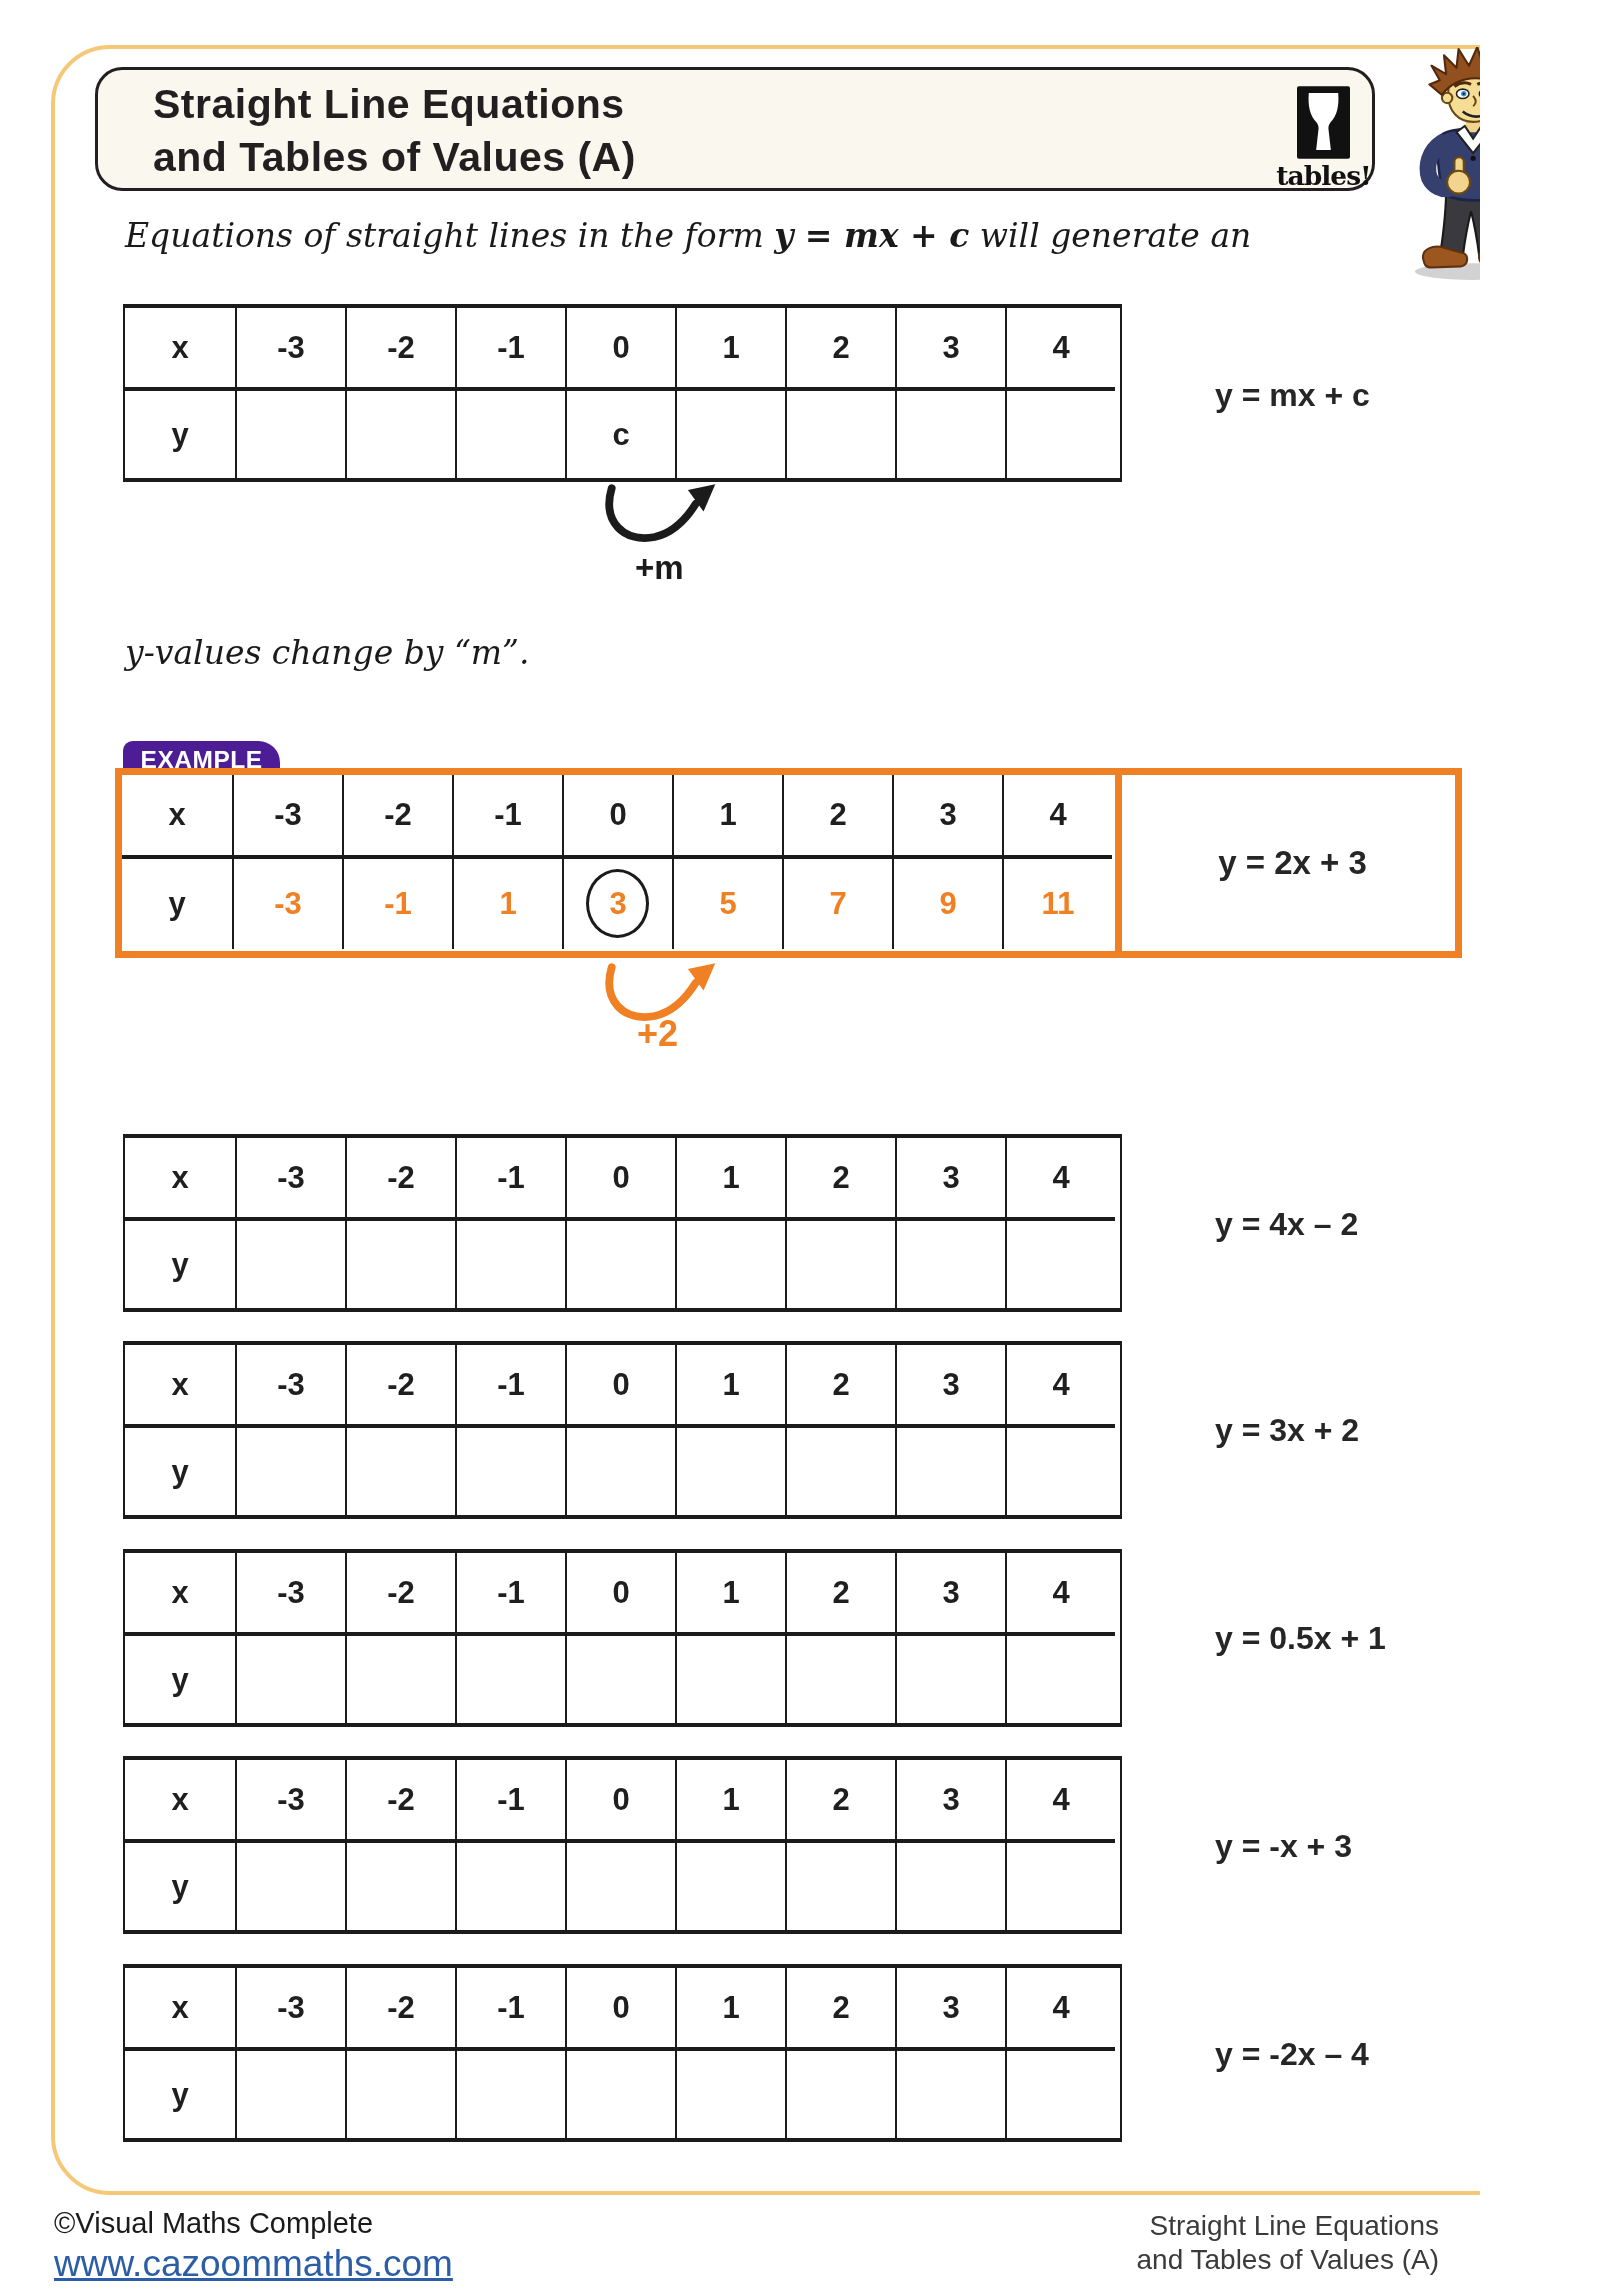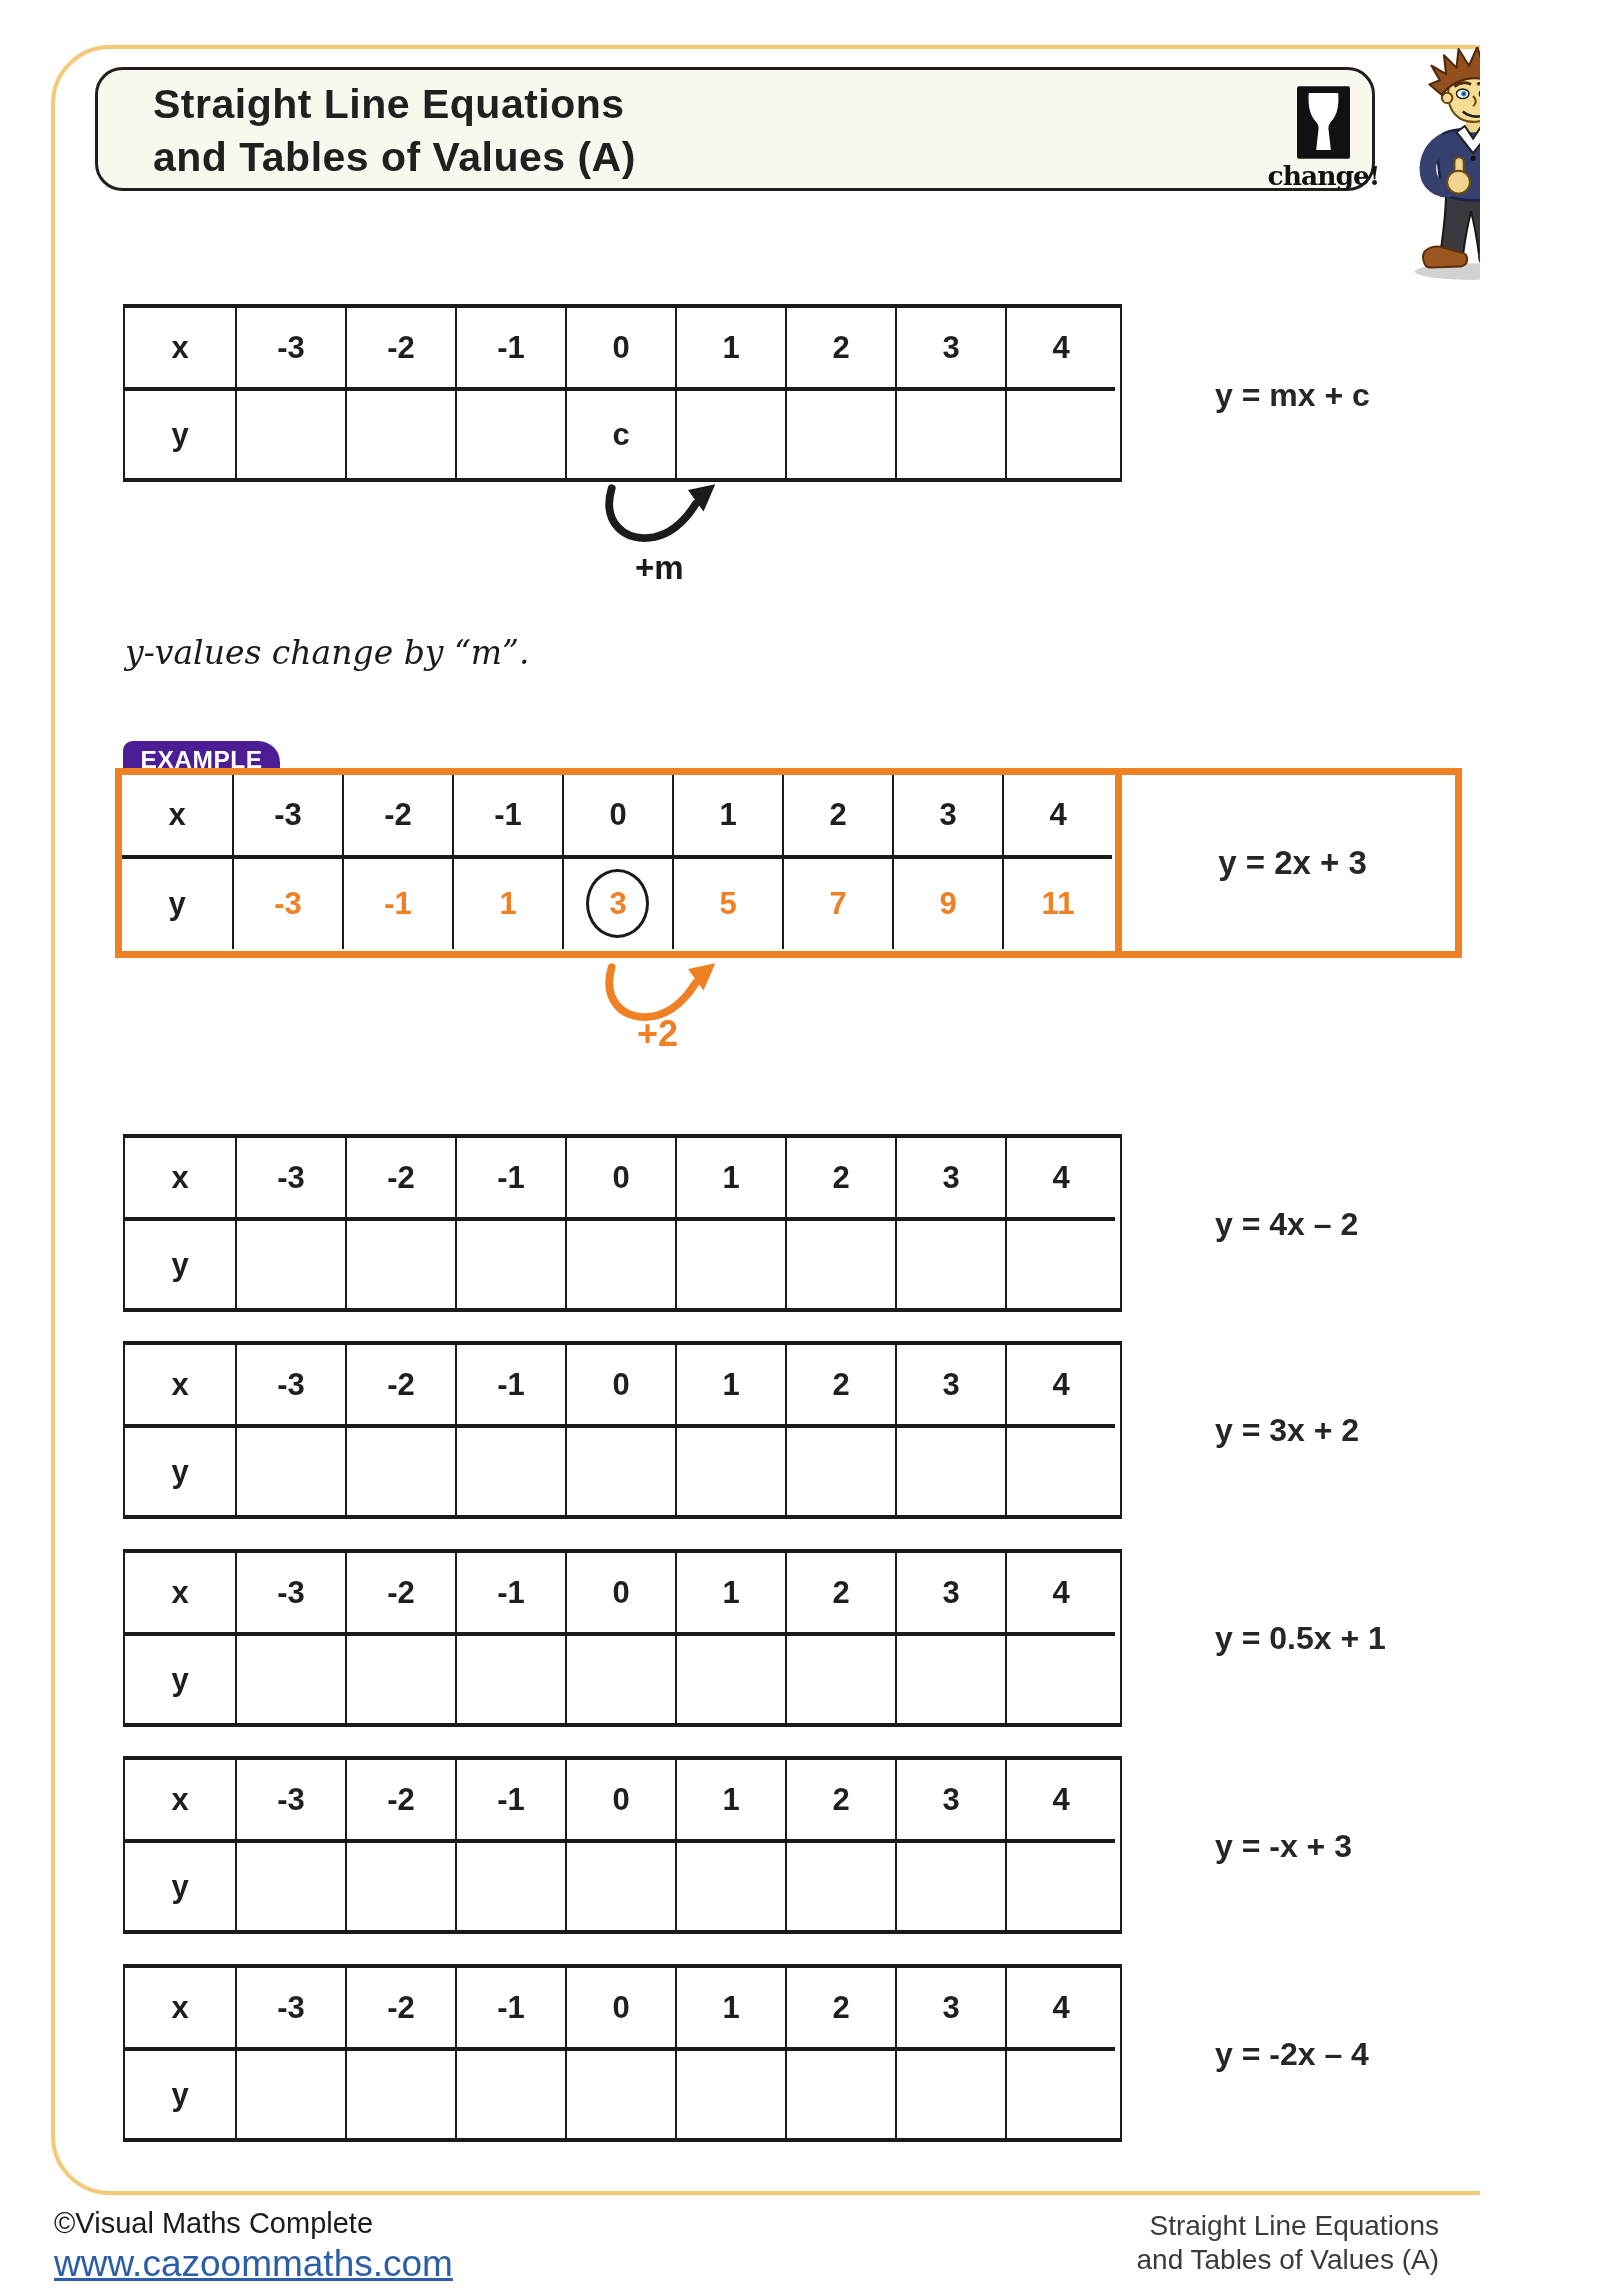--- a/index.html
+++ b/index.html
@@ -81,21 +81,21 @@
   <div class="titlebox">
     <div class="title-text">
       <div>Straight Line Equations</div>
       <div>and Tables of Values (A)</div>
     </div>
     <div class="logo">
       <svg class="logo-mark" width="53" height="73" viewBox="0 0 54 74">
         <rect x="0" y="0" width="54" height="74" rx="2" fill="#111"></rect>
         <path d="M12,7 L42,7 C43,20 41,30 34,37 C33,38.5 32,40 32,43 L34.5,65 L19.5,65 L22,43 C22,40 21,38.5 20,37 C13,30 11,20 12,7 Z" fill="#fff"></path>
       </svg>
-      <span class="logo-word">change!</span>
+      <span class="logo-word">tables!</span>
     </div>
   </div>
 
   <svg style="position:absolute; left:1380px; top:47px;" width="180" height="235" viewBox="0 0 170 226">
     <ellipse cx="88" cy="216" rx="56" ry="8" fill="#d2d2d2"></ellipse>
     <path d="M62,138 C62,160 58,190 56,200 L78,202 C80,186 84,166 86,158 C88,166 92,186 94,202 L116,200 C113,184 108,158 108,140 Z" fill="#3a3a3e" stroke="#191919" stroke-width="2"></path>
     <path d="M40,204 C38,194 50,190 60,193 L78,198 C84,200 84,210 76,211 L48,212 C42,212 41,209 40,204 Z" fill="#9c5620" stroke="#5e3110" stroke-width="2"></path>
     <path d="M132,202 C136,192 124,188 114,191 L98,196 C92,198 92,208 100,209 L126,210 C131,210 131,207 132,202 Z" fill="#9c5620" stroke="#5e3110" stroke-width="2"></path>
     <path d="M56,86 C64,76 112,76 120,86 C126,94 128,112 126,140 C108,150 72,150 58,140 C54,112 52,94 56,86 Z" fill="#35406f" stroke="#1d2445" stroke-width="2.5"></path>
     <path d="M58,92 C46,100 42,114 46,126 C50,134 58,138 66,136" fill="none" stroke="#35406f" stroke-width="16" stroke-linecap="round"></path>
@@ -117,20 +117,21 @@
     <ellipse cx="100" cy="45" rx="6" ry="4.5" fill="#fff" stroke="#222" stroke-width="1.5"></ellipse>
     <circle cx="79" cy="45" r="2.6" fill="#3a8fd0"></circle>
       <circle cx="79" cy="45" r="1.1" fill="#111"></circle>
     <circle cx="101" cy="45" r="2.6" fill="#3a8fd0"></circle>
       <circle cx="101" cy="45" r="1.1" fill="#111"></circle>
     <path d="M88,47 q5,6 0,10" stroke="#6b4a12" stroke-width="2" fill="none"></path>
     <path d="M78,62 q10,8 22,3" stroke="#222" stroke-width="2.5" fill="none"></path>
   </svg>
 
   <div class="serif-it" style="top:214px;">
+    <div><span>Equations of straight lines in the form </span><b>y = mx + c</b><span> will generate an</span></div>
   </div>
 
   <div class="xy" style="top:304px;">
       <div class="trow xrow">
         <div class="cell">x</div>
         <div class="cell">-3</div>
         <div class="cell">-2</div>
         <div class="cell">-1</div>
         <div class="cell">0</div>
         <div class="cell">1</div>

